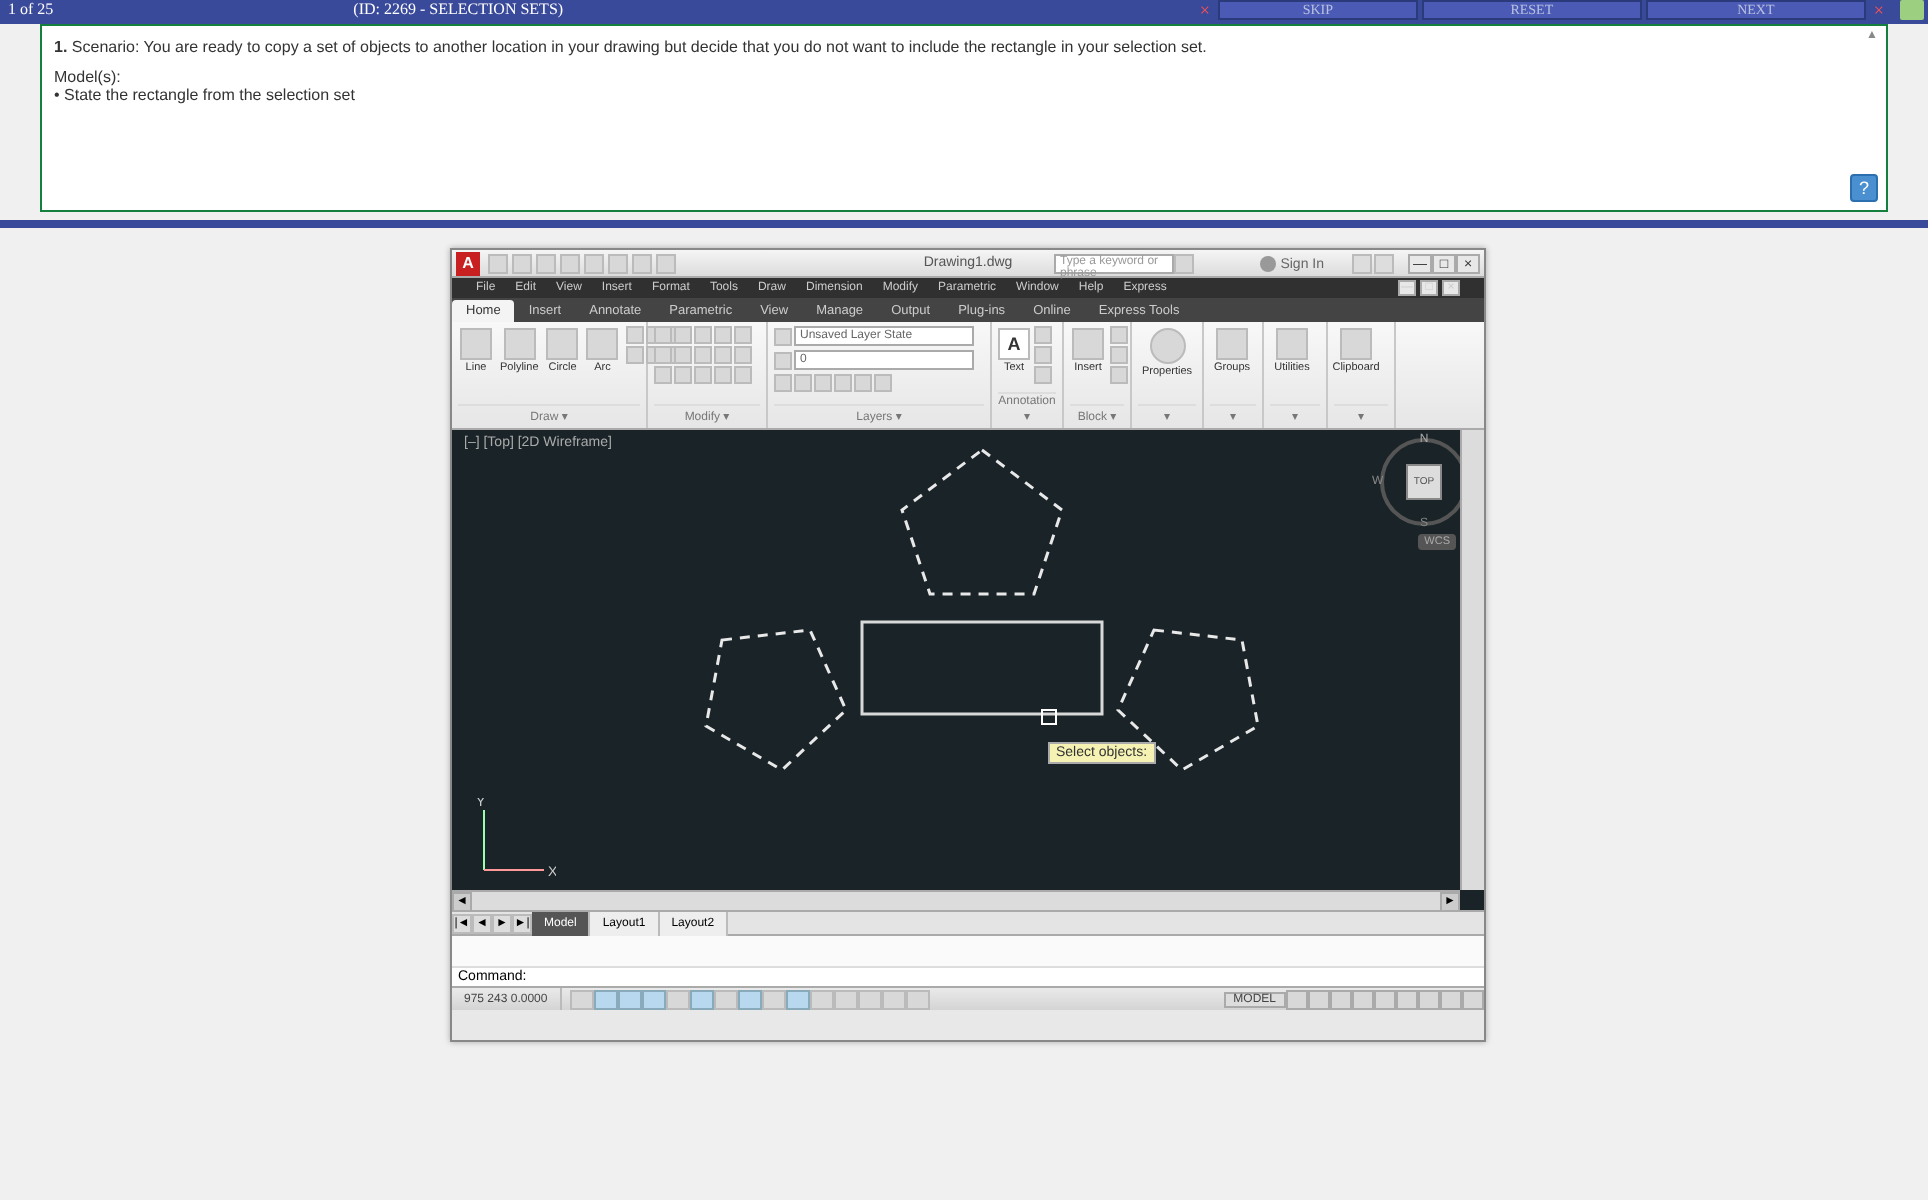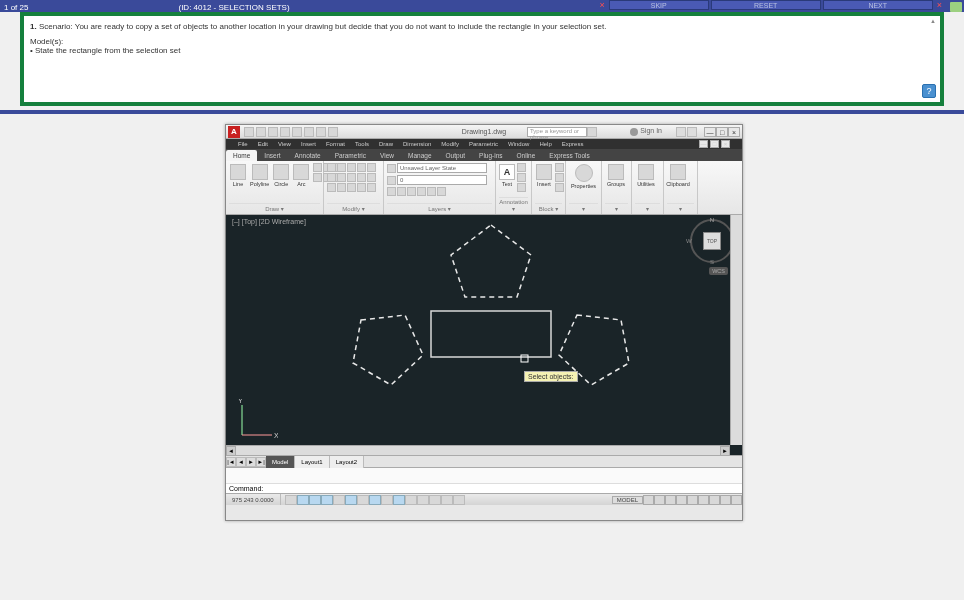--- a/index.html
+++ b/index.html
@@ -11,23 +11,24 @@
     overflow: hidden;
     position: relative;
   }
   
   .top-header {
     background: #3a4a9a;
     color: #fff;
     height: 12px;
     font-size: 8px;
     display: flex;
-    align-items: flex-end;
+    align-items: flex-start;
     padding: 0 4px;
     position: relative;
+    font-family: Liberation Serif, serif;
   }
   .top-header .page-count { margin-right: 150px; }
   .top-header .title { flex: 0 1 auto; }
   .top-header .nav-buttons {
     position: absolute;
     right: 20px;
     top: 0;
     display: flex;
     gap: 2px;
   }
@@ -58,21 +59,21 @@
   }
   .hdr-icon {
     width: 12px; height: 10px;
     background: #9cd080;
     border-radius: 1px;
   }
 
   
   .instruction-panel {
     background: #fff;
-    border: 4px solid #15803d;
+    border: 1px solid #15803d;
     margin: 0 20px 4px 20px;
     padding: 6px;
     font-size: 8px;
     color: #333;
     height: 94px;
     position: relative;
   }
   .instruction-panel .scenario { margin-bottom: 6px; }
   .instruction-panel .tasks { }
   .help-btn {
@@ -396,21 +397,21 @@
   .s-icon.alt { background:#d8d8d8; border-color:#bbb; }
   .status-right { margin-left:auto; display:flex; align-items:center; gap:0;}
   .model-badge { background:#ddd; padding:0 4px; border:1px solid #aaa; }
   .sr-icon { width:11px;height:10px;background:#d8d8d8;border:1px solid #aaa;cursor:pointer;}
 </style>
 </head>
 <body>
 
 <div class="top-header">
   <span class="page-count">1 of 25</span>
-  <span class="title">(ID: 4012 - SELECTION SETS)</span>
+  <span class="title">(ID: 2269 - SELECTION SETS)</span>
   <div class="nav-buttons">
     <div class="close-x">×</div>
     <div class="nav-btn nav-btn-skip">SKIP</div>
     <div class="nav-btn">RESET</div>
     <div class="nav-btn">NEXT</div>
     <div class="close-x">×</div>
   </div>
   <div class="hdr-icons">
     <div class="hdr-icon"></div>
   </div>

